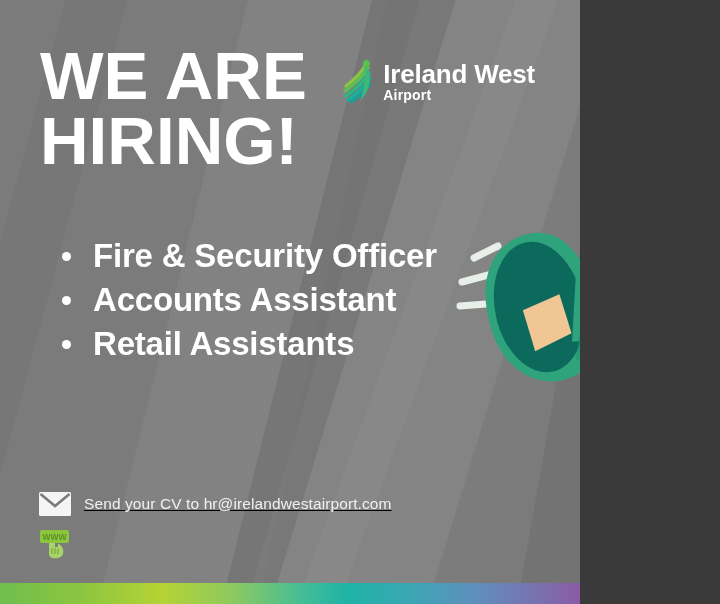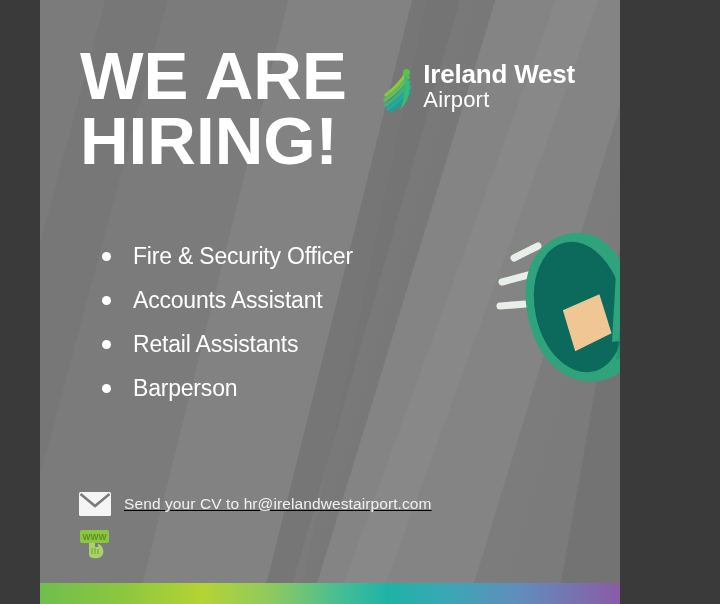--- a/index.html
+++ b/index.html
@@ -1,21 +1,20 @@
 <!DOCTYPE html>
 <html><head>
 <meta charset="utf-8">
 <style>
   html,body{margin:0;padding:0;background:#3a3a3a;}
   *{box-sizing:border-box;}
   .poster{
     position:relative;width:580px;height:604px;overflow:hidden;
     background:#7b7b7b;
     font-family:"Liberation Sans", sans-serif;
-    margin-left:40px;
   }
   
   .bands{position:absolute;inset:0;overflow:hidden;pointer-events:none;}
   .band{position:absolute;top:-200px;height:1100px;transform-origin:top center;}
   .b1{left:300px;width:120px;background:#828282;transform:rotate(14deg);border-radius:0 0 400px 0;}
   .b2{left:430px;width:70px;background:#747474;transform:rotate(12deg);}
   .b3{left:520px;width:150px;background:#848484;transform:rotate(17deg);border-radius:0 0 300px 0;}
   .b4{left:660px;width:120px;background:#737373;transform:rotate(10deg);}
   .b5{left:120px;width:60px;background:#777777;transform:rotate(15deg);}
   .b6{left:590px;width:40px;background:#888888;transform:rotate(20deg);}
@@ -32,27 +31,27 @@
     font-size:66px;line-height:0.98;letter-spacing:0px;
     font-family:"Liberation Sans", sans-serif;
     transform:scaleX(1.02);transform-origin:left center;
   }
 
   
   .logo{position:absolute;right:45px;top:57px;z-index:7;display:flex;align-items:flex-end;gap:7px;}
   .logo-mark{width:34px;height:44px;flex:none;}
   .logo-text{color:#ffffff;padding-top:4px;}
   .logo-text .ln1{display:block;font-size:26px;font-weight:bold;line-height:1.0;letter-spacing:-0.2px;}
-  .logo-text .ln2{display:block;font-size:22px;font-weight:normal;line-height:1.15;letter-spacing:0.2px;}
+  .logo-text .ln2{display:block;font-size:14px;font-weight:bold;line-height:1.15;letter-spacing:0.2px;}
 
   
   .jobs{position:absolute;left:62px;top:234px;z-index:6;margin:0;padding:0;list-style:none;}
   .jobs li{display:flex;align-items:center;height:44px;color:#ffffff;}
   .jobs .dot{width:9px;height:9px;border-radius:50%;background:#ffffff;flex:none;margin-right:22px;}
-  .jobs .txt{font-size:23px;font-weight:normal;letter-spacing:-0.2px;white-space:nowrap;}
+  .jobs .txt{font-size:33px;font-weight:bold;letter-spacing:-0.2px;white-space:nowrap;}
 
   
   .contact{position:absolute;left:38px;top:484px;z-index:6;}
   .crow{display:flex;align-items:center;height:40px;text-decoration:underline;}
   .crow .ico{width:46px;flex:none;display:flex;align-items:flex-end;justify-content:flex-start;}
   .crow .ctxt{color:#f0f0f0;font-size:15.5px;letter-spacing:0.1px;white-space:nowrap;}
 
   
   .art{position:absolute;left:440px;top:210px;width:280px;height:260px;z-index:5;}
 
@@ -156,24 +155,20 @@
       <span class="txt">Fire &amp; Security Officer</span>
     </li>
     <li>
       <span class="dot"></span>
       <span class="txt">Accounts Assistant</span>
     </li>
     <li>
       <span class="dot"></span>
       <span class="txt">Retail Assistants</span>
     </li>
-    <li>
-      <span class="dot"></span>
-      <span class="txt">Barperson</span>
-    </li>
   </ul>
 
   <div class="contact">
     <div class="crow">
       <span class="ico">
         <svg viewBox="0 0 34 26" width="34" height="26">
           <rect x="1" y="1" width="32" height="24" rx="1.5" fill="#f5f5f5"></rect>
           <path d="M2.5 3 L17 15 L31.5 3" fill="none" stroke="#7b7b7b" stroke-width="2.6"></path>
         </svg>
       </span>

